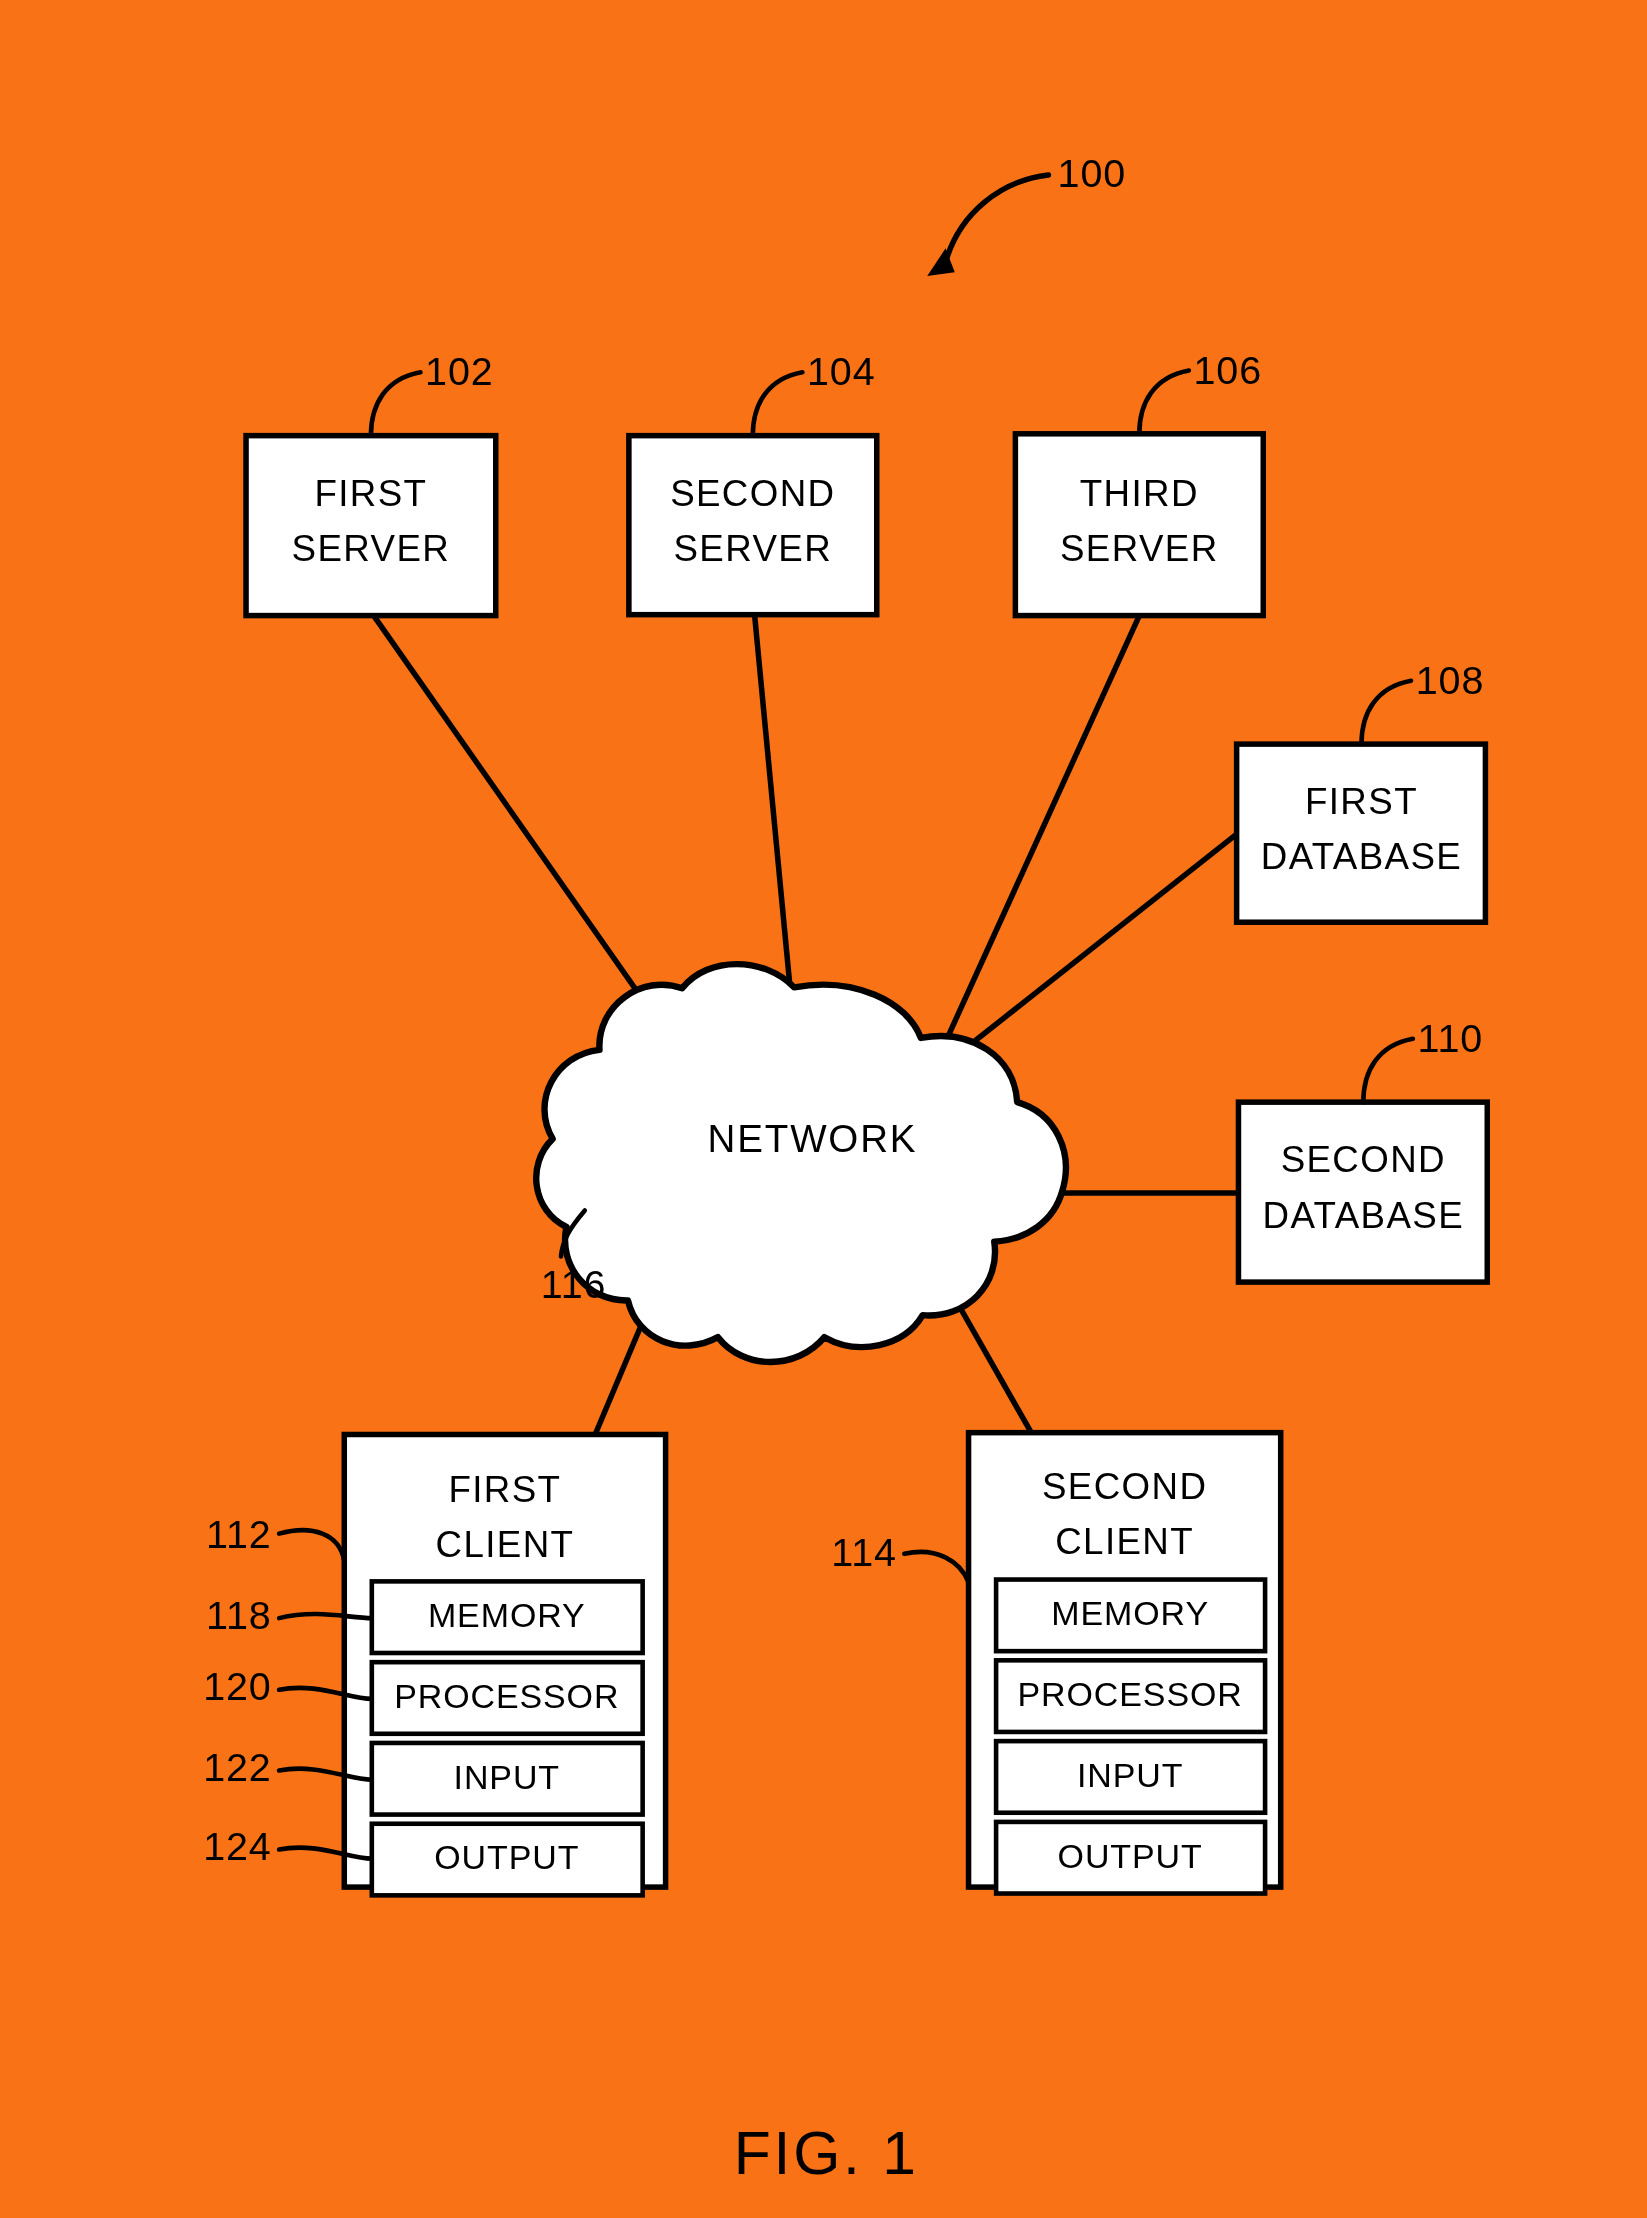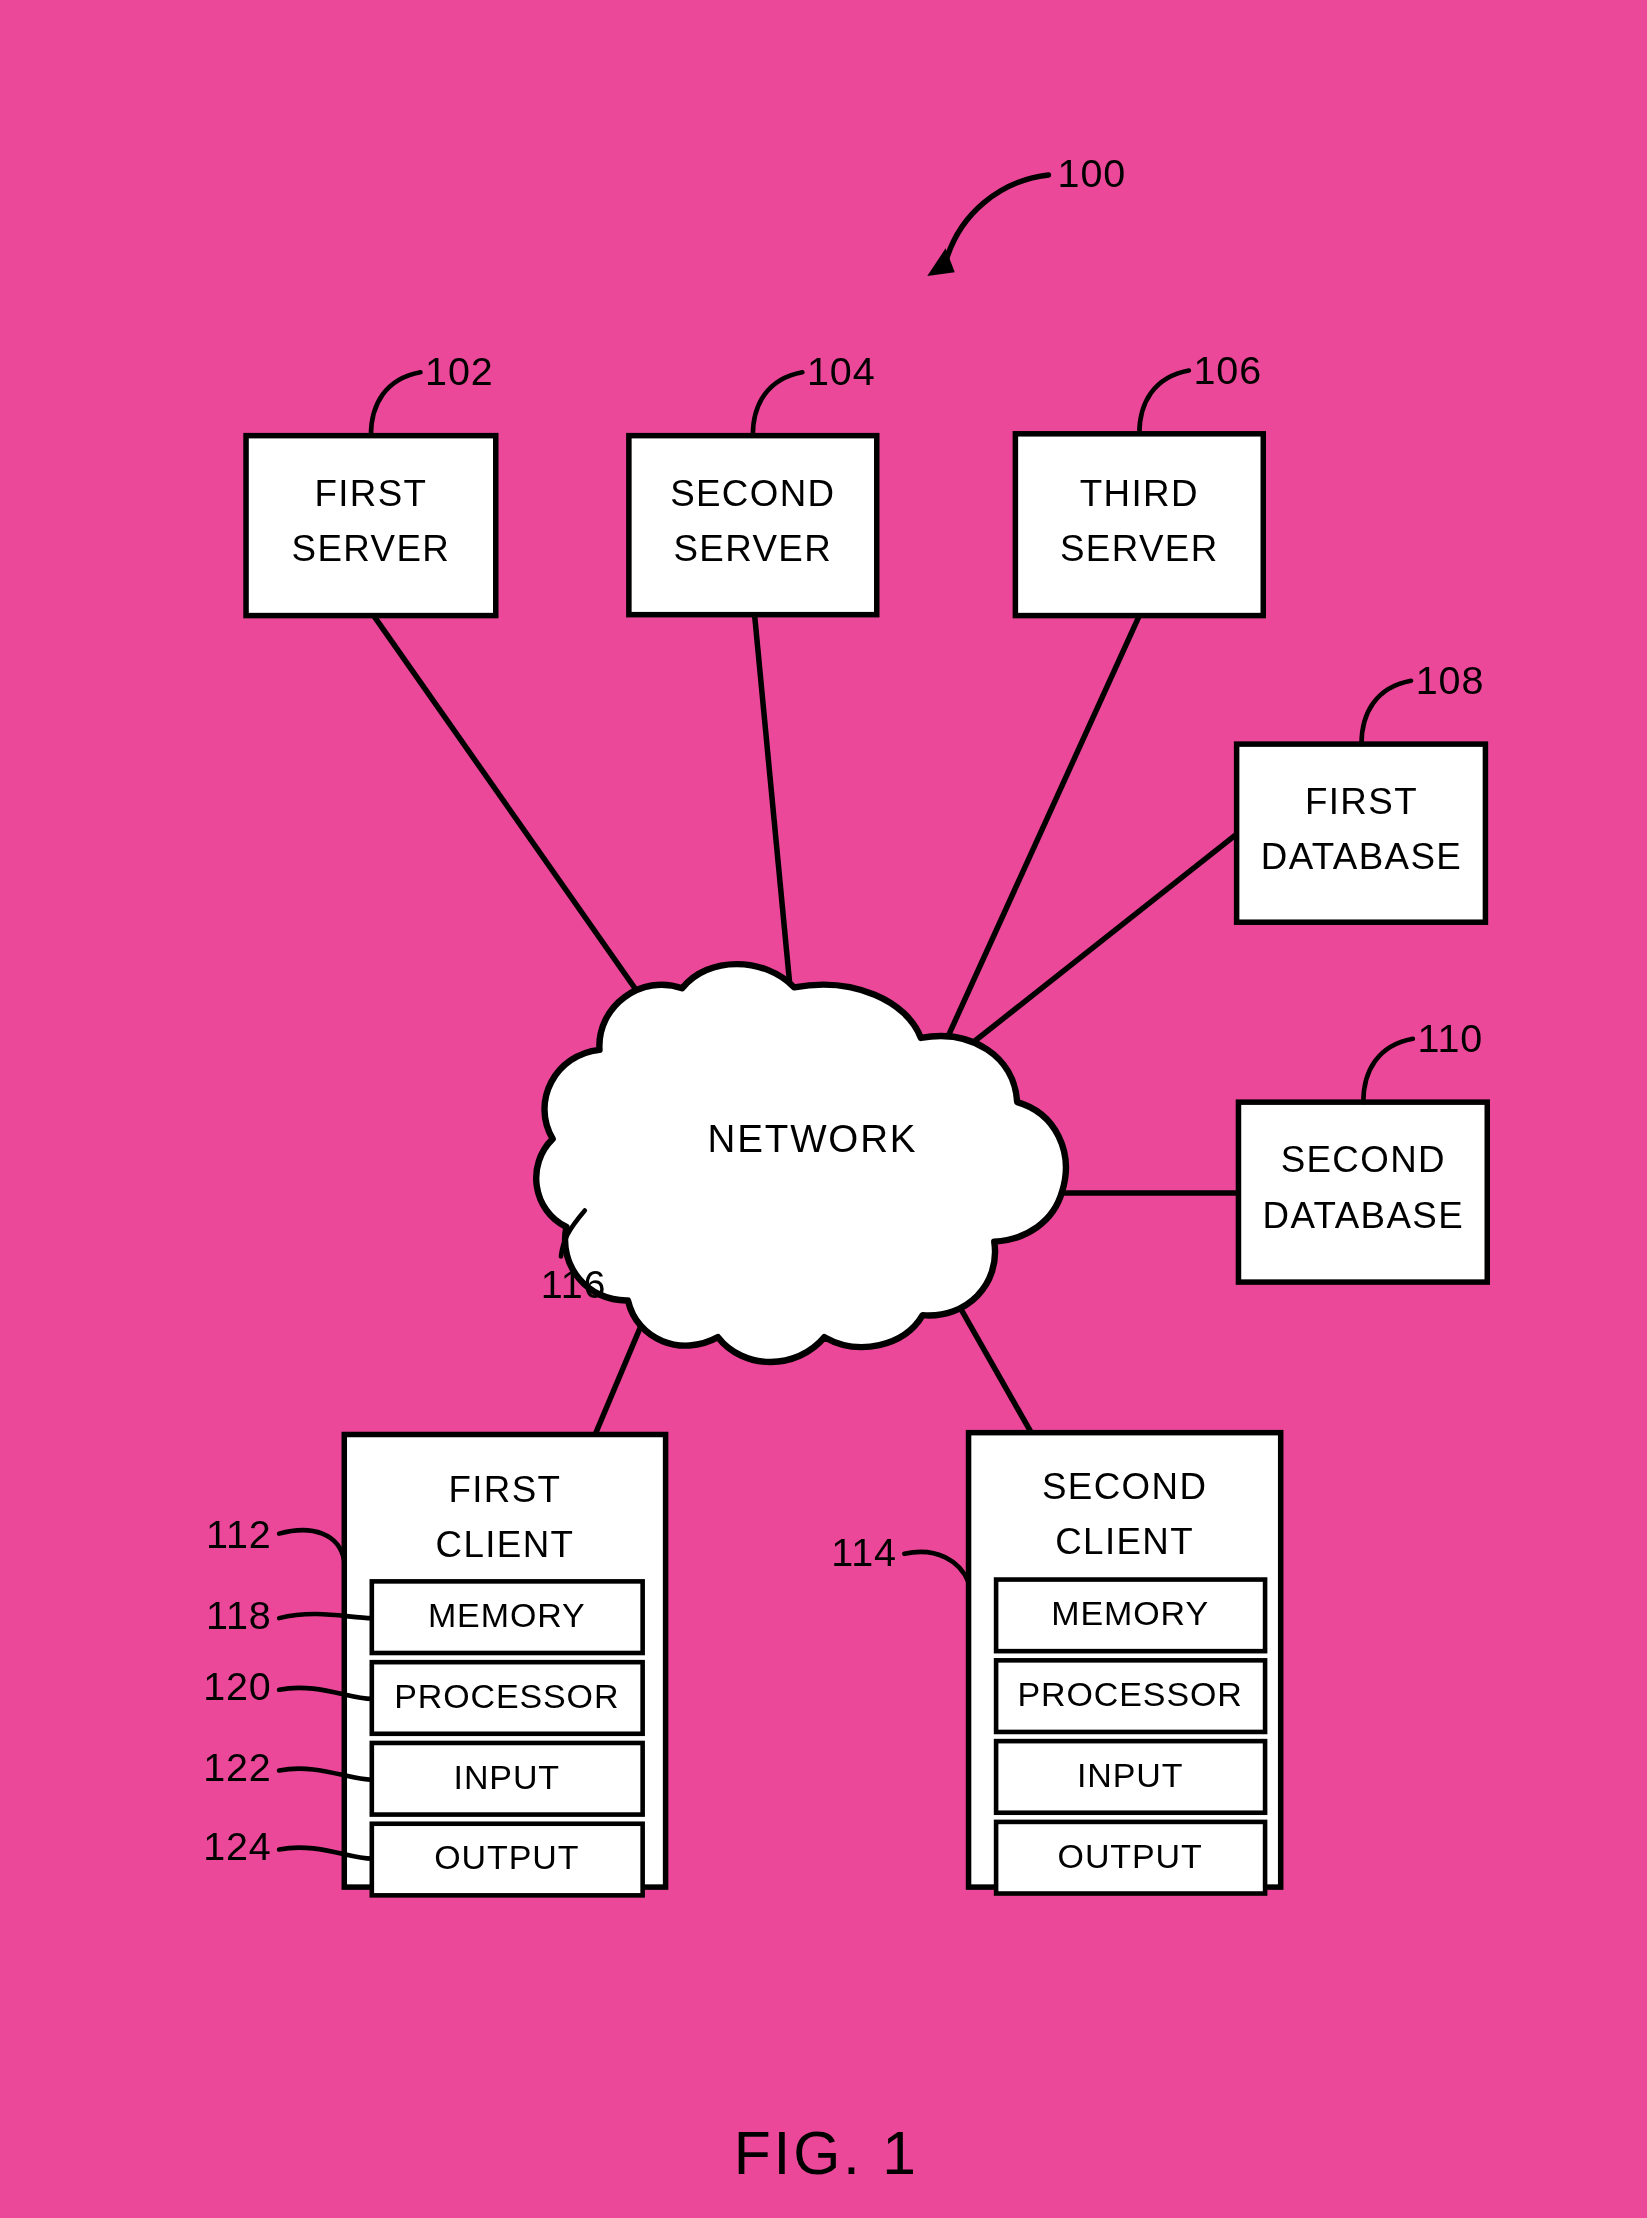--- a/index.html
+++ b/index.html
@@ -10,21 +10,21 @@
   body {
     width: 1647px;
     height: 2219px;
     font-family: "Liberation Sans", sans-serif;
     overflow: hidden;
   }
   #figure-root {
     position: relative;
     width: 1647px;
     height: 2219px;
-    background: #ec4899;
+    background: #f97316;
   }
   svg#figure-svg {
     display: block;
     width: 1647px;
     height: 2219px;
   }
   .box-outline {
     fill: #ffffff;
     stroke: #000000;
     stroke-width: 6;

